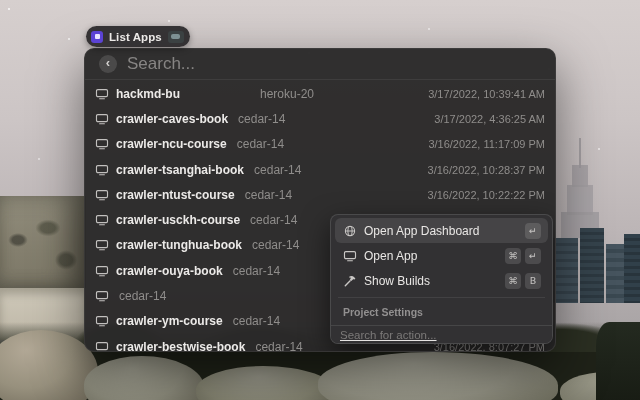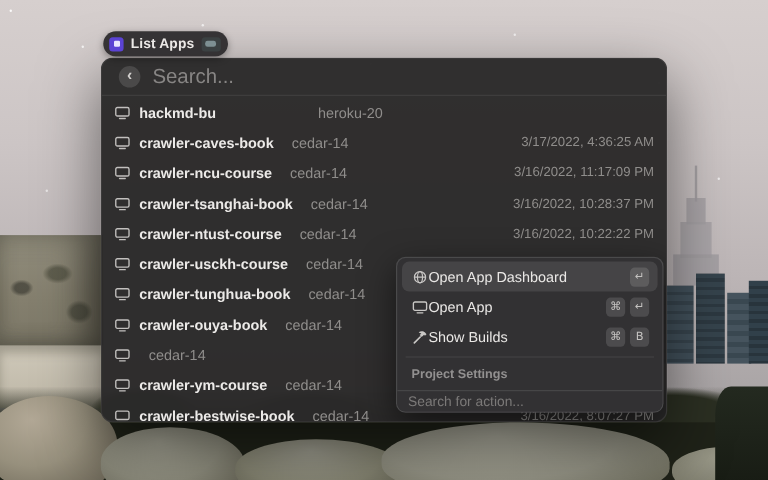--- a/index.html
+++ b/index.html
@@ -89,45 +89,45 @@
   .search-input { flex:1; background:transparent; border:none; outline:none;
     color:#e6e4e2; font-size:17px; font-family:"Liberation Sans", sans-serif; }
   .search-input::placeholder { color:#87** }
   .search-input::placeholder { color:#878584; }
 
   .list { position:absolute; left:0; right:0; top:32px; bottom:0; overflow:hidden; }
   .app-row { height:25.3px; display:flex; align-items:center; gap:7px; padding:0 10px; }
   .app-icon { flex:0 0 auto; width:14px; height:14px; display:flex; align-items:center; justify-content:center; }
   .app-name { color:#eceae8; font-size:12px; font-weight:600; white-space:nowrap; }
   .app-row:nth-child(1) .app-name { min-width:134px; }
-  .app-stack { color:#8f8d8b; font-size:12px; margin-left:8px; white-space:nowrap; }
+  .app-stack { color:#8f8d8b; font-size:12px; margin-left:3px; white-space:nowrap; }
   .app-time { margin-left:auto; color:#8f8d8b; font-size:11px; white-space:nowrap; }
 
   
   .ap { position:absolute; right:2px; top:165px; width:223px; height:130px; z-index:8;
     background:#323133; border-radius:8px; border:1px solid rgba(255,255,255,.12);
     box-shadow:0 10px 28px rgba(0,0,0,.55); overflow:hidden;
     display:flex; flex-direction:column; }
   .ap-scroll { height:112px; overflow:hidden; padding:3px 4px 0 4px; }
-  .ap-row { height:25px; display:flex; align-items:center; gap:0; padding:0 7px;
+  .ap-row { height:25px; display:flex; align-items:center; gap:7px; padding:0 7px;
     border-radius:6px; }
   .ap-row.selected { background:#454446; }
   .ap-ico { flex:0 0 auto; width:15px; height:15px; display:flex; align-items:center; justify-content:center;
     color:#c9c7c5; font-size:13px; line-height:15px; font-family:"DejaVu Sans", sans-serif; }
   .ap-label { color:#e9e7e5; font-size:12px; white-space:nowrap; }
   .ap-keys { margin-left:auto; display:flex; gap:4px; }
   .key { min-width:16px; height:16px; padding:0 3px; border-radius:4px; background:rgba(255,255,255,.13);
     color:#c4c2c0; font-size:9.5px; display:flex; align-items:center; justify-content:center;
     font-family:"DejaVu Sans", sans-serif; }
   .ap-sep { height:1px; background:rgba(255,255,255,.08); margin:4px 3px; }
   .ap-section { color:#929090; font-size:10.5px; font-weight:600; padding:4px 8px 4px 8px; }
   .ap-bottom { margin-top:auto; border-top:1px solid rgba(255,255,255,.1);
     height:18px; display:flex; align-items:center; padding:0 9px; background:#323133; }
   .ap-search { width:100%; background:transparent; border:none; outline:none;
-    color:#e6e4e2; font-size:11.5px; font-family:"Liberation Sans", sans-serif; }
+    color:#e6e4e2; font-size:11.5px; font-family:"Liberation Sans", sans-serif;text-decoration:underline; }
   .ap-search::placeholder { color:#7b7978; }
 </style>
 </head>
 <body>
 
 <div class="wp">
   <div class="sky"></div>
   <div class="specks"></div>
   <div class="esb-spire"></div>
   <div class="esb-top"></div>
@@ -166,20 +166,21 @@
   <div class="list" id="app-list">
   <div class="app-row">
     <span class="app-icon">
       <svg width="14" height="14" viewBox="0 0 16 16">
         <rect x="1.7" y="3" width="12.6" height="8" rx="1.5" fill="none" stroke="#c2c0be" stroke-width="1.3"></rect>
         <line x1="5.3" y1="13.4" x2="10.7" y2="13.4" stroke="#c2c0be" stroke-width="1.3" stroke-linecap="round"></line>
       </svg>
     </span>
     <span class="app-name">hackmd-bu</span>
     <span class="app-stack">heroku-20</span>
+    <span class="app-time">3/17/2022, 10:39:41 AM</span>
   </div>
 
   <div class="app-row">
     <span class="app-icon">
       <svg width="14" height="14" viewBox="0 0 16 16">
         <rect x="1.7" y="3" width="12.6" height="8" rx="1.5" fill="none" stroke="#c2c0be" stroke-width="1.3"></rect>
         <line x1="5.3" y1="13.4" x2="10.7" y2="13.4" stroke="#c2c0be" stroke-width="1.3" stroke-linecap="round"></line>
       </svg>
     </span>
     <span class="app-name">crawler-caves-book</span>

